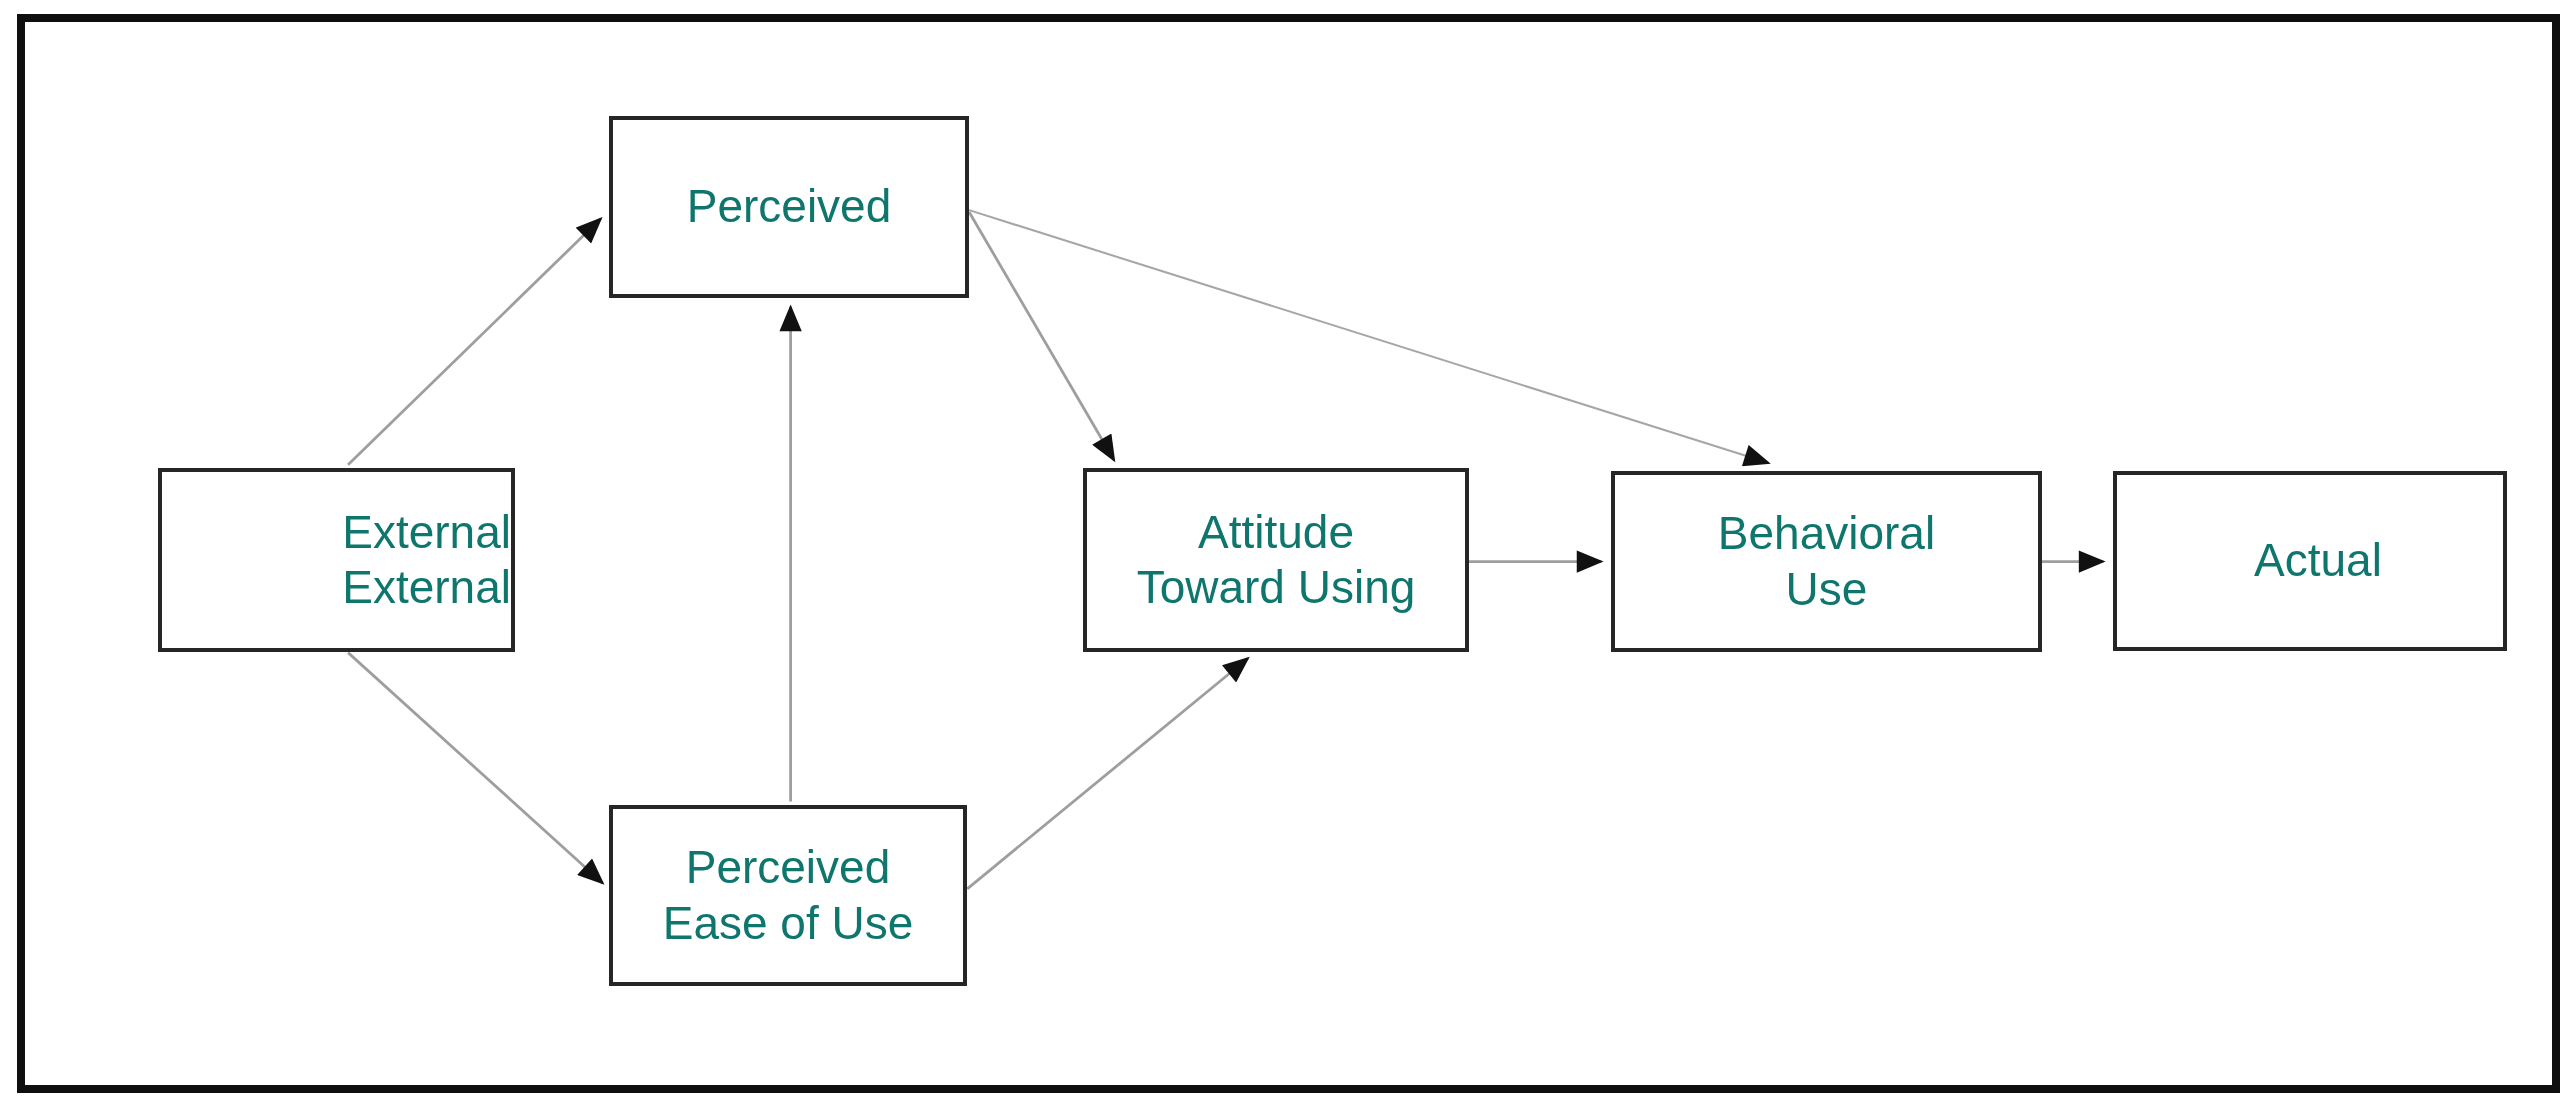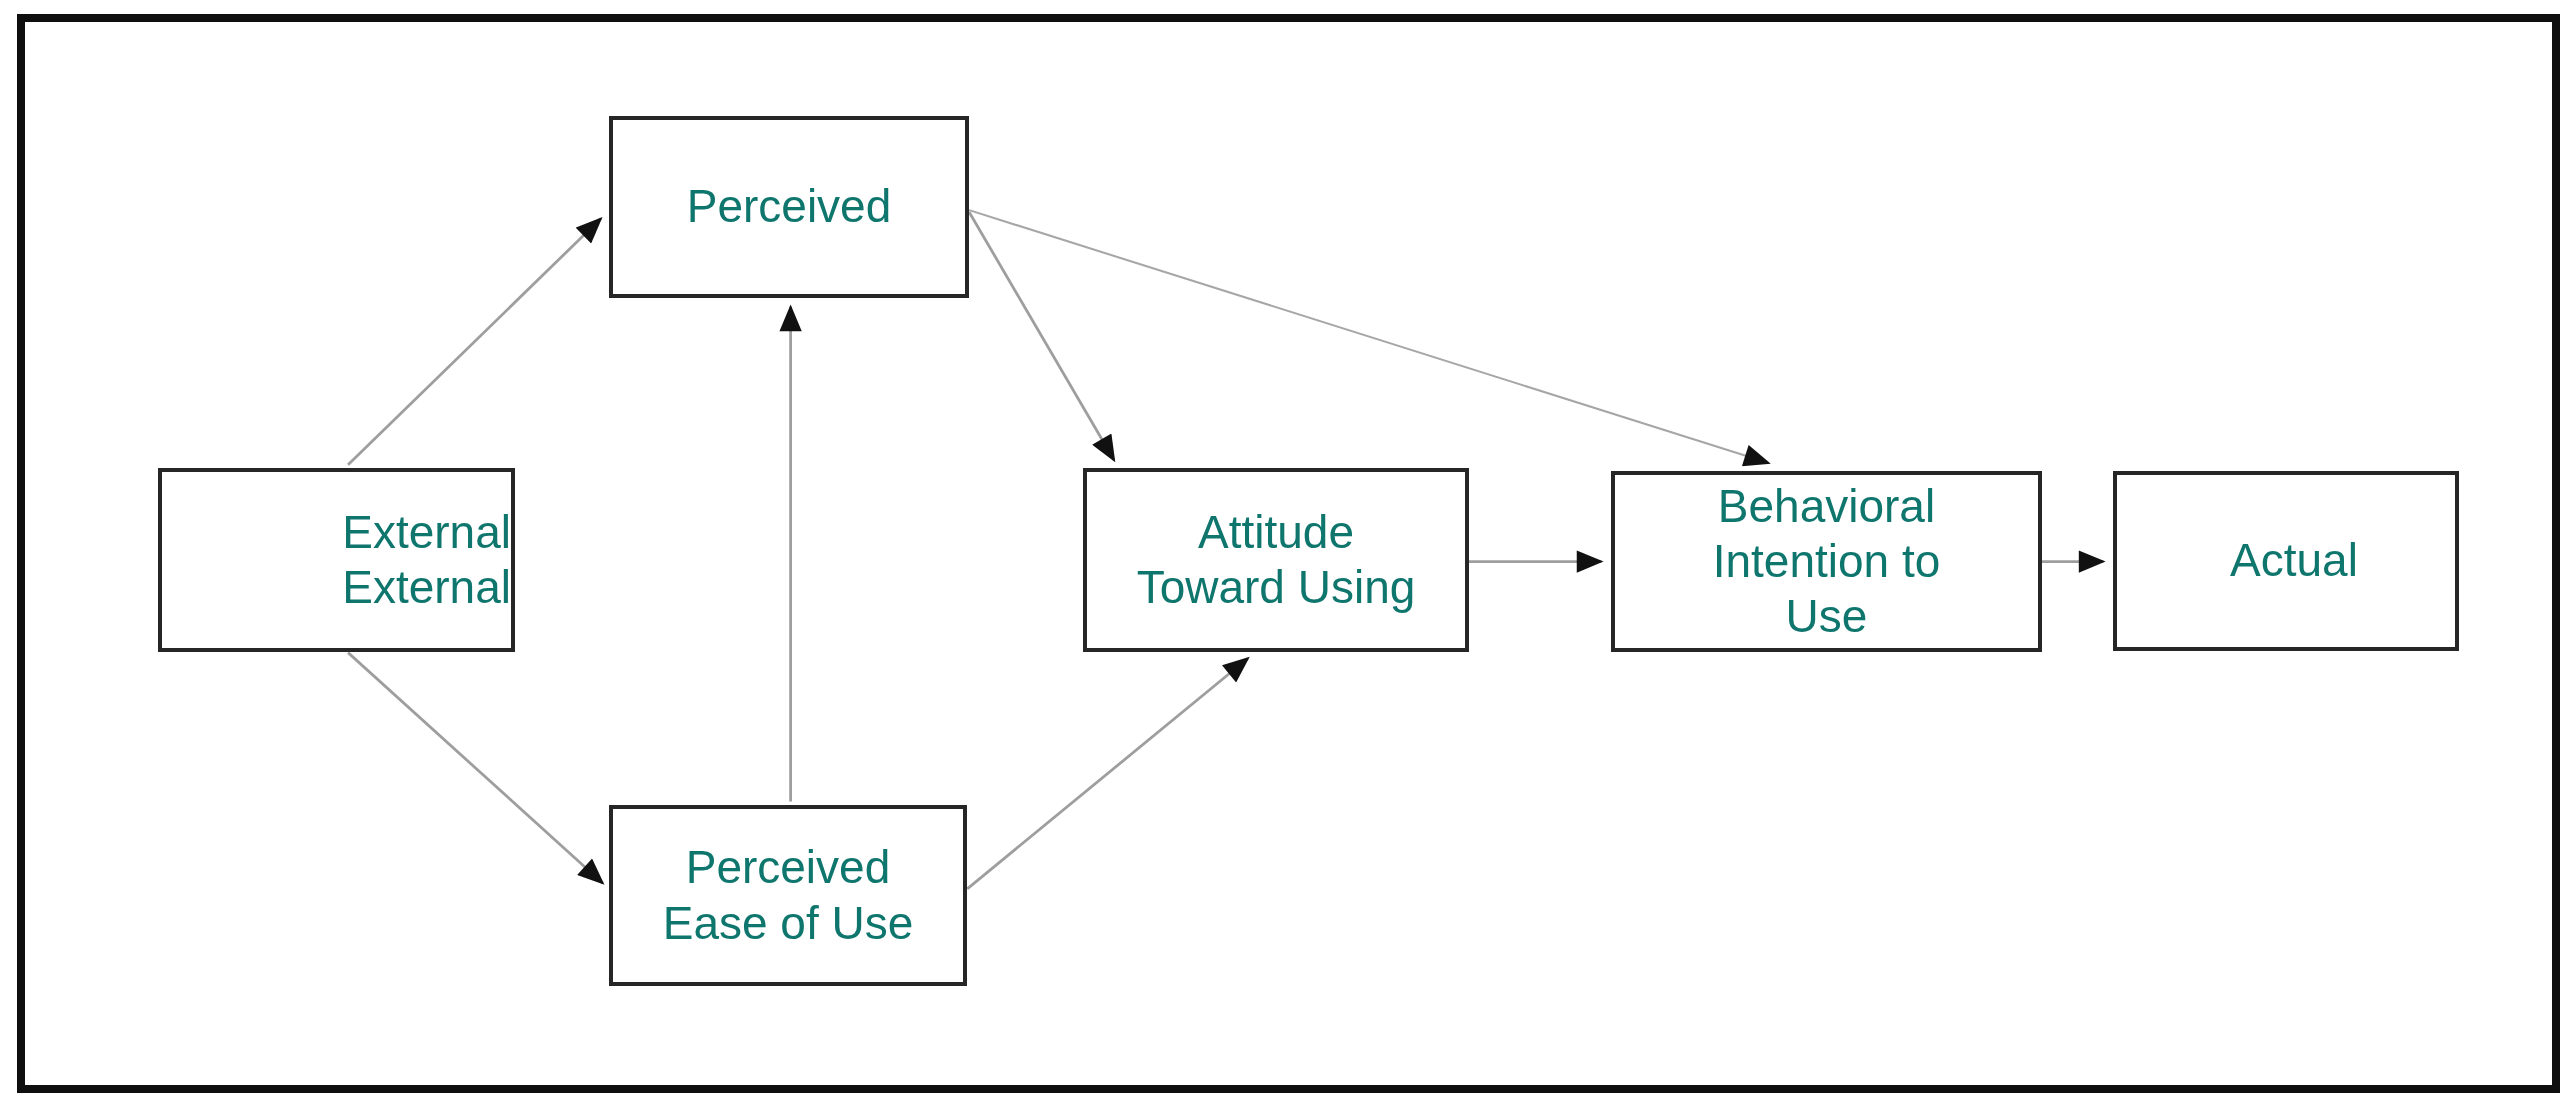--- a/index.html
+++ b/index.html
@@ -54,21 +54,21 @@
     line-height: 1.2;
     color: #0f766e;
   }
   .node .line { display: block; }
 
   .n-perceived  { left: 609px;  top: 116px; width: 360px; height: 182px; }
   .n-external   { left: 158px;  top: 468px; width: 357px; height: 184px; justify-content: flex-end; }
   .n-peu        { left: 609px;  top: 805px; width: 358px; height: 181px; }
   .n-attitude   { left: 1083px; top: 468px; width: 386px; height: 184px; }
   .n-behavioral { left: 1611px; top: 471px; width: 431px; height: 181px; }
-  .n-actual     { left: 2113px; top: 471px; width: 346px; height: 180px; padding-left: 16px; }
+  .n-actual     { left: 2113px; top: 471px; width: 394px; height: 180px; padding-left: 16px; }
 </style>
 </head>
 <body>
 
 <div class="stage">
 
   <div class="frame"></div>
 
   <svg class="edges" width="2576" height="1111" viewBox="0 0 2770 1195">
     <defs>
@@ -117,21 +117,20 @@
   <div class="node n-attitude">
     <div>
       <span class="line">Attitude</span>
       <span class="line">Toward Using</span>
     </div>
   </div>
 
   <div class="node n-behavioral">
     <div>
       <span class="line">Behavioral</span>
-      <span class="line">Intention to</span>
       <span class="line">Use</span>
     </div>
   </div>
 
   <div class="node n-actual">
     <div>
       <span class="line">Actual</span>
     </div>
   </div>
 

